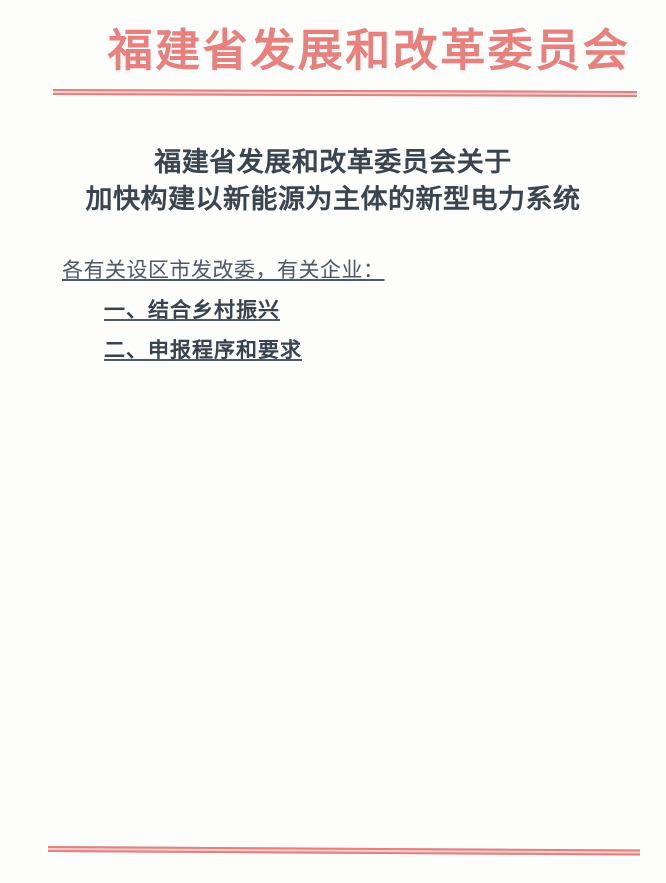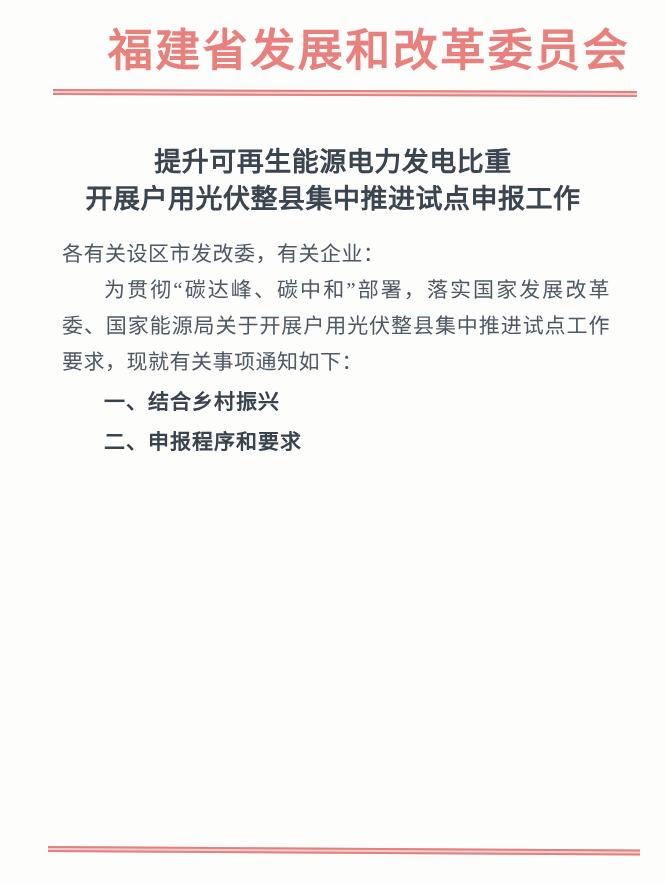--- a/index.html
+++ b/index.html
@@ -70,29 +70,30 @@
     color: #3b454f;
   }
   .doc-title .title-line {
     display: block;
     white-space: nowrap;
   }
 
   
   .doc-body {
     position: absolute;
-    top: 236px;
+    top: 252px;
     left: 62px;
     width: 548px;
     font-size: 21px;
     line-height: 36px;
     letter-spacing: 0.5px;
     color: #4e5964;
     text-align: justify;
     text-justify: inter-ideograph;
+    text-decoration: underline;
   }
   .doc-body p {
     margin: 0;
   }
   .para-indent {
     text-indent: 2em;
   }
   .section-heading {
     margin-top: 4px !important;
     text-indent: 2em;
@@ -105,28 +106,27 @@
 </head>
 <body>
 
 <div class="page">
 
   <div class="letterhead">福建省发展和改革委员会</div>
 
   <div class="rule rule-top"></div>
 
   <h1 class="doc-title">
-    <span class="title-line">提升可再生能源电力发电比重</span>
-    <span class="title-line">开展户用光伏整县集中推进试点申报工作</span>
+    <span class="title-line">福建省发展和改革委员会关于</span>
+    <span class="title-line">加快构建以新能源为主体的新型电力系统</span>
   </h1>
 
   <div class="doc-body">
     <p class="salutation">各有关设区市发改委，有关企业：</p>
 
-    <p class="para-indent">为贯彻“碳达峰、碳中和”部署，落实国家发展改革委、国家能源局关于开展户用光伏整县集中推进试点工作要求，现就有关事项通知如下：</p>
 
     <p class="section-heading">一、结合乡村振兴</p>
 
 
     <p class="section-heading">二、申报程序和要求</p>
 
   </div>
 
   <div class="rule rule-bottom"></div>
 

